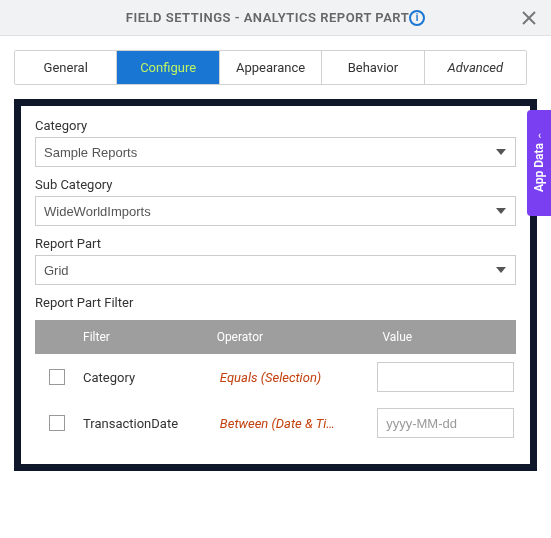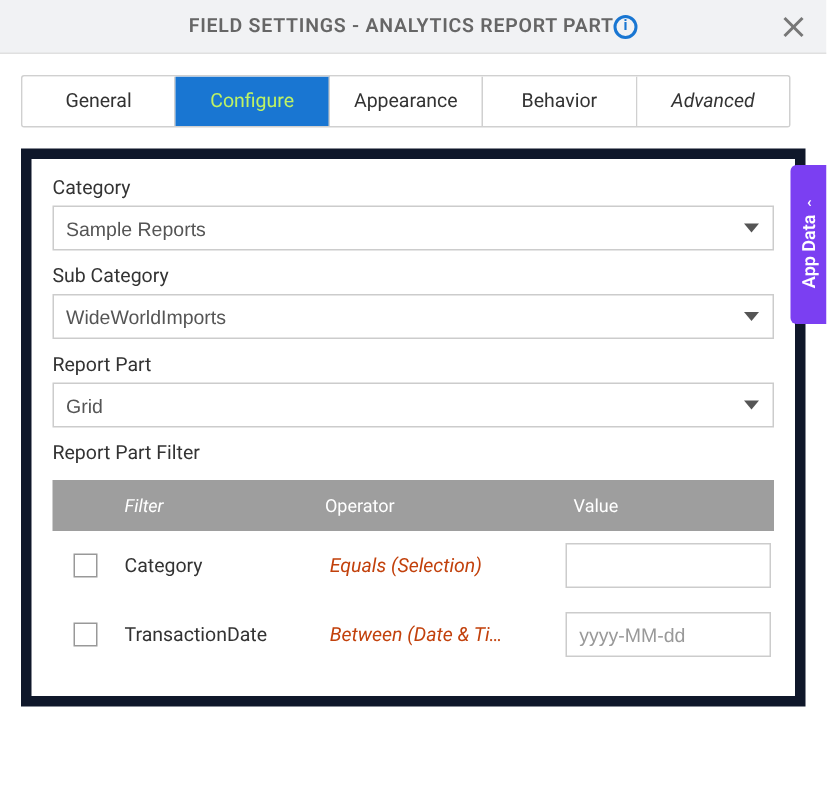--- a/index.html
+++ b/index.html
@@ -15,21 +15,21 @@
 .tab.active { background: #1976d2; color: #bef264; }
 .content { margin: 14px; border: 7px solid #0f172a; padding: 12px 14px 18px 14px; }
 .field-group { margin-bottom: 10px; }
 .field-label { font-size: 13px; color: #333; margin-bottom: 4px; display: block; }
 .select-wrap { position: relative; }
 .select { width: 100%; height: 30px; border: 1px solid #ccc; background: #fff; padding: 0 38px 0 8px; font-size: 13px; color: #555; appearance: none; -webkit-appearance: none; cursor: pointer; }
 .select-wrap::after { content: ""; position: absolute; right: 10px; top: 12px; width: 0; height: 0; border-left: 5px solid transparent; border-right: 5px solid transparent; border-top: 6px solid #555; pointer-events: none; }
 .section-title { font-size: 13px; color: #333; margin: 10px 0 10px 0; }
 .filter-header { display: flex; background: #9e9e9e; color: #fff; font-size: 12px; height: 34px; align-items: center; }
 .filter-header .col-chk { width: 44px; }
-.filter-header .col-filter { flex: 1.1; padding-left: 4px; font-style: italic; }
+.filter-header .col-filter { flex: 1.1; padding-left: 4px; }
 .filter-header .col-op { flex: 1.2; }
 .filter-header .col-val { flex: 1.1; text-align: left; padding-left: 20px;}
 .filter-row { display: flex; align-items: center; height: 46px; }
 .filter-row .col-chk { width: 44px; display: flex; justify-content: center; }
 .filter-row .col-filter { flex: 1.1; font-size: 13px; color: #333; padding-left: 4px; }
 .filter-row .col-op { flex: 1.2; font-size: 13px; color: #c2410c; white-space: nowrap; overflow: hidden; text-overflow: ellipsis; padding-right: 8px; font-style: italic; }
 .filter-row .col-val { flex: 1.1; padding-right: 2px; }
 .checkbox { width: 16px; height: 16px; border: 1px solid #999; background: #fff; cursor: pointer; }
 .val-input { width: 100%; height: 30px; border: 1px solid #ccc; padding: 0 8px; font-size: 13px; color: #333; background: #fff; }
 .val-input::placeholder { color: #999; }

